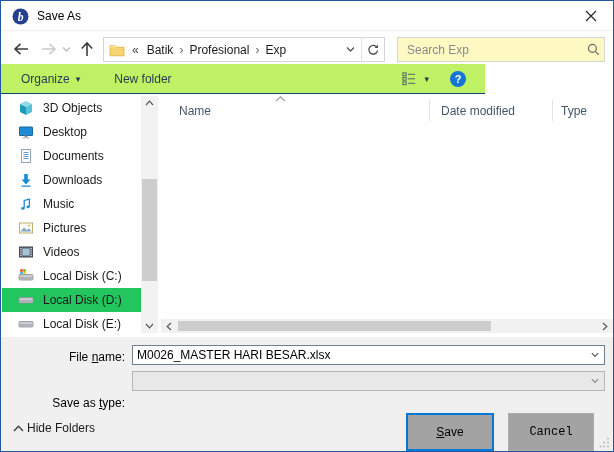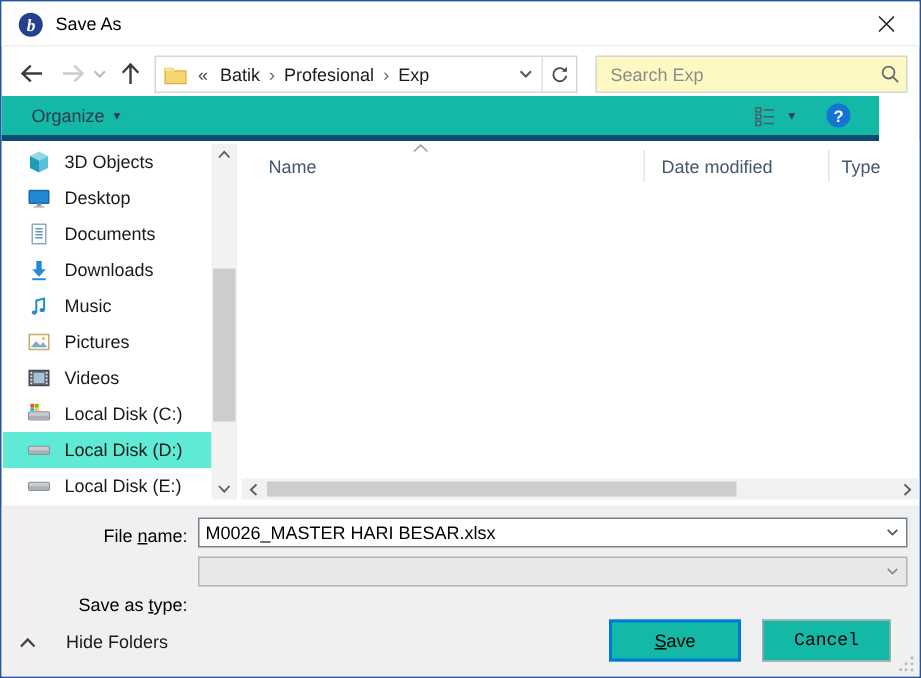--- a/index.html
+++ b/index.html
@@ -34,32 +34,32 @@
   .icon-btn { display:flex; align-items:center; justify-content:center; width:18px; height:23px; cursor:pointer; }
 
   .searchbox { position:absolute; left:396px; top:36px; width:208px; height:25px;
                border:1px solid #d6d6d6; background:#fef9c3; display:flex; align-items:center; }
   .searchbox input { flex:1; border:none; outline:none; font-family:inherit; font-size:12px;
                      padding:0 4px 0 9px; color:#1a1a1a; background:transparent; }
   .searchbox input::placeholder { color:#8b8b8b; }
   .search-ico { width:22px; display:flex; justify-content:center; }
 
   
-  .toolbar { position:absolute; left:0; top:63px; width:585px; height:30px; background:#14b8a6;
-             border-bottom:4px solid #0c4a6e; display:flex; align-items:center; color:#2b3a4d; }
+  .toolbar { position:absolute; left:0; top:63px; width:484px; height:30px; background:#bef264;
+             border-bottom:1px solid #0c4a6e; display:flex; align-items:center; color:#2b3a4d; }
   .tb-btn { display:flex; align-items:center; gap:6px; padding:0 8px; height:100%; cursor:pointer; }
   #organize { margin-left:12px; }
   #newfolder { margin-left:18px; }
   .tb-caret { font-size:9px; color:#2b3a4d; }
   .tb-right { margin-left:auto; display:flex; align-items:center; margin-right:10px; gap:4px; }
 
   
   .sidebar { position:absolute; left:1px; top:95px; width:139px; }
   .side-row { display:flex; align-items:center; height:24px; padding-left:16px; gap:9px; cursor:pointer; }
-  .side-row.selected { background:#5eead4; }
+  .side-row.selected { background:#22c55e; }
   .side-row span { white-space:nowrap; }
 
   .v-scrollbar { position:absolute; left:140px; top:95px; width:17px; height:237px; background:#f2f2f2; }
   .v-scrollbar .arrow { position:absolute; left:0; width:17px; height:14px; display:flex;
                         align-items:center; justify-content:center; cursor:pointer; }
   .v-thumb { position:absolute; left:1px; top:83px; width:15px; height:102px; background:#cdcdcd; cursor:grab; }
 
   
   .main-bg { position:absolute; left:158px; top:93px; width:454px; height:243px; background:#fff; }
   .sort-caret { position:absolute; left:274px; top:95px; }
@@ -82,23 +82,23 @@
   #fn-label { top:13px; } #st-label { top:39px;margin-top:20px; }
   .u { text-decoration:underline; }
 
   .combo { position:absolute; left:131px; width:473px; height:20px; display:flex; align-items:center; }
   #fn-combo { top:8px; background:#fff; border:1px solid #70808f; }
   #st-combo { top:34px; background:#e8e8e8; border:1px solid #b5b5b5; }
   .combo input { flex:1; border:none; outline:none; background:transparent; font-family:inherit;
                  font-size:12px; padding:0 4px; color:#000; }
   .combo .chev { width:18px; display:flex; justify-content:center; cursor:pointer; }
 
-  .hide-folders { position:absolute; left:12px; top:84px; display:flex; align-items:center; gap:20px;
+  .hide-folders { position:absolute; left:12px; top:84px; display:flex; align-items:center; gap:3px;
                   cursor:pointer; color:#1a1a1a; }
-  .btn { position:absolute; top:76px; height:28px; background:#14b8a6; display:flex;
+  .btn { position:absolute; top:76px; height:38px; background:#a3a3a3; display:flex;
          align-items:center; justify-content:center; font-size:12px; color:#000; cursor:pointer; }
   #btn-save { left:405px; width:88px; border:2px solid #0078d7; }
   #btn-cancel { left:507px; width:86px; border:1px solid #acacac;font-family:Liberation Mono, monospace; }
   .grip { position:absolute; right:3px; bottom:3px; }
 </style>
 </head>
 <body>
 
 <div id="window">
 
@@ -171,20 +171,23 @@
         <path d="M10 10 L13.6 13.6" stroke="#6a6a6a" stroke-width="1.3"></path>
       </svg>
     </span>
   </div>
 
   <div class="toolbar">
     <div class="tb-btn" id="organize">
       <span>Organize</span>
       <span class="tb-caret">▾</span>
     </div>
+    <div class="tb-btn" id="newfolder">
+      <span>New folder</span>
+    </div>
     <div class="tb-right">
       <div class="tb-btn" style="gap:7px;">
         <svg width="16" height="15" viewBox="0 0 16 16">
           <rect x="1.5" y="2" width="3.5" height="3" fill="none" stroke="#4e5a68"></rect>
           <rect x="1.5" y="6.8" width="3.5" height="3" fill="none" stroke="#4e5a68"></rect>
           <rect x="1.5" y="11.6" width="3.5" height="3" fill="none" stroke="#4e5a68"></rect>
           <path d="M7 3.5 h7.5 M7 8.3 h7.5 M7 13.1 h7.5" stroke="#4e5a68"></path>
         </svg>
         <span class="tb-caret">▾</span>
       </div>

